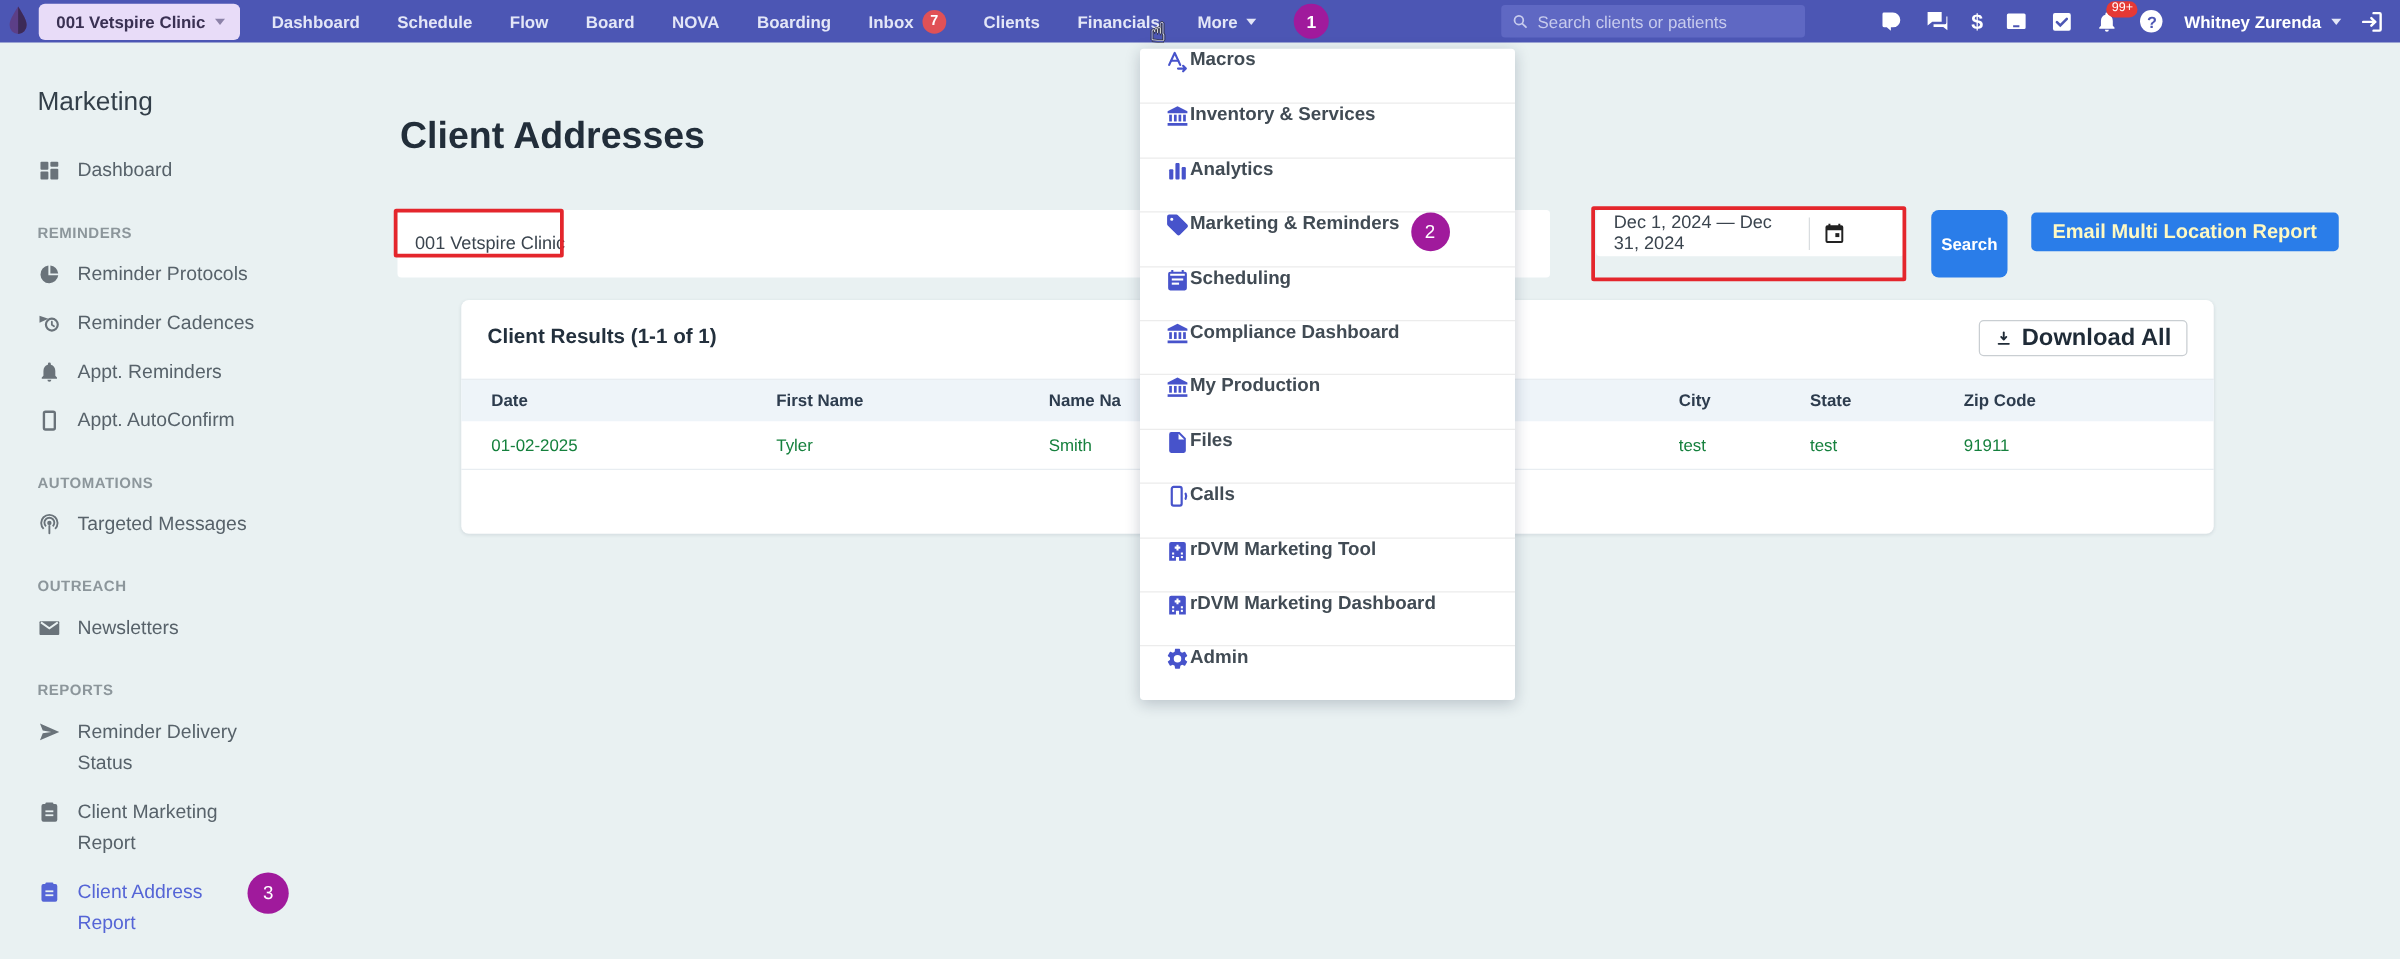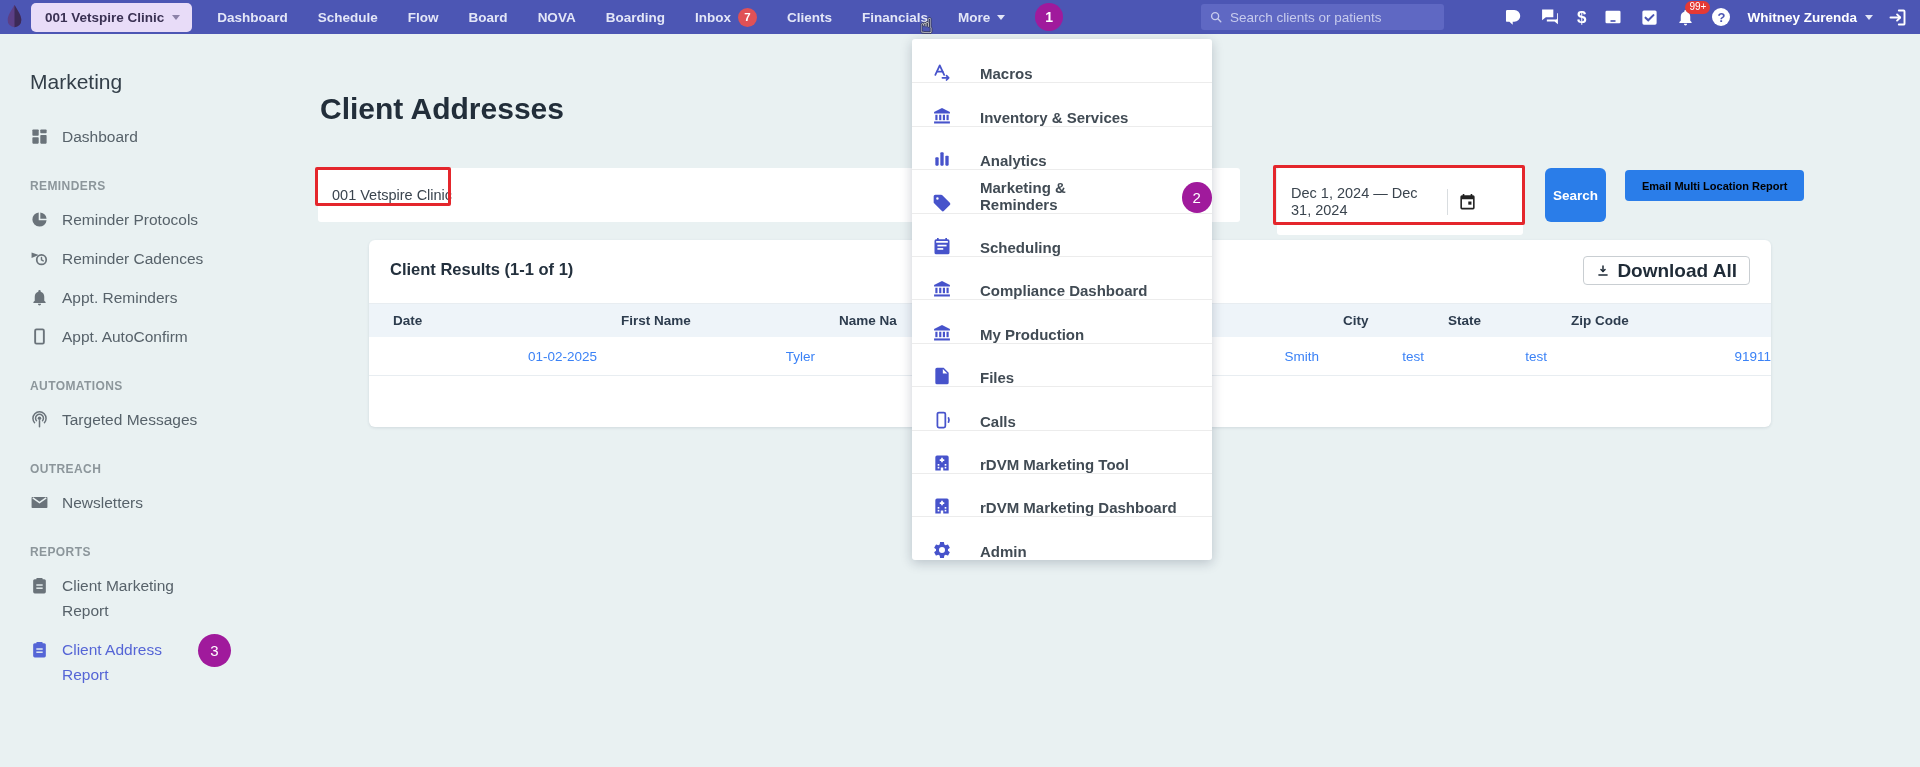--- a/index.html
+++ b/index.html
@@ -76,33 +76,33 @@
 
   
   .main { position:absolute; left:300px; top:34px; right:0; bottom:0; }
   .page-title { position:absolute; left:20px; top:58px; font-size:30px; font-weight:700; color:#222e3a; }
   .filter-row { position:absolute; left:18px; top:134px; display:flex; align-items:flex-start; }
   .clinic-input {
     width:922px; height:54px; background:#fff; border-radius:3px;
     display:flex; align-items:center; padding-left:14px; font-size:14.5px; color:#3a444e;
   }
   .date-input {
-    width:246px; height:67px; background:#fff; border-radius:3px; margin-left:37px;
+    width:246px; height:37px; background:#fff; border-radius:3px; margin-left:37px;
     display:flex; align-items:center; padding:0 10px 0 14px; font-size:14.5px; color:#3a444e;
   }
   .date-text { width:150px; line-height:17px; }
   .date-sep { width:1px; height:26px; background:#d9dde0; margin:0 10px 0 6px; }
   .cal-icon { color:#222; }
   .btn-search {
     width:61px; height:54px; margin-left:22px; background:#2a7de9; border:none; border-radius:6px;
     color:#fff; font-size:13.5px; font-weight:700; font-family:"Liberation Sans",sans-serif; cursor:pointer;
   }
   .btn-email {
     height:31px; margin-left:19px; margin-top:2px; background:#2a7de9; border:none; border-radius:4px;
-    color:#000000; font-size:11px; font-weight:700; font-family:"Liberation Sans",sans-serif; padding:0 17px; cursor:pointer;
+    color:#fef9c3; font-size:16px; font-weight:700; font-family:"Liberation Sans",sans-serif; padding:0 17px; cursor:pointer;
   }
 
   
   .card {
     position:absolute; left:69px; top:206px; width:1402px; height:187px;
     background:#fff; border-radius:6px; box-shadow:0 1px 3px rgba(40,60,80,.12);
   }
   .card-head { position:relative; height:63px; }
   .card-title { position:absolute; left:21px; top:20px; font-size:16.5px; font-weight:700; color:#23303d; }
   .btn-download {
@@ -112,29 +112,29 @@
     font-size:19px; font-weight:700; color:#1f2b37; font-family:"Liberation Sans",sans-serif; cursor:pointer;
   }
   .btn-download .dlic { color:#1f2b37; }
   .tbl-head, .tbl-row {
     display:grid; grid-template-columns:228px 218px 504px 105px 123px 1fr;
     align-items:center;
   }
   .tbl-head { height:34px; background:#eef4f9; border-top:1px solid #e8edf1; }
   .tbl-head > div { font-size:13.5px; font-weight:700; color:#2d3c4e; padding-left:24px; white-space:nowrap; overflow:hidden; }
   .tbl-row { height:39px; border-bottom:1px solid #e8edf1; }
-  .tbl-row > div { font-size:13.5px; color:#3b82f6; padding-left:24px;text-align:right; }
+  .tbl-row > div { font-size:13.5px; color:#15803d; padding-left:24px; }
 
   
   .dropdown {
     position:absolute; left:912px; top:39px; width:300px; background:#fff;
     border-radius:3px; box-shadow:0 3px 12px rgba(20,30,60,.22); z-index:50;
   }
   .menu-item {
-    height:43.4px; display:flex; align-items:flex-end; gap:28px; padding-left:20px;
+    height:43.4px; display:flex; align-items:flex-start; gap:0; padding-left:20px;
     font-size:15px; font-weight:700; color:#414b54; cursor:pointer;
   }
   .menu-item + .menu-item { border-top:1px solid #ececec; }
   .menu-item .micon { color:#4753cb; flex:0 0 20px; }
   .menu-badge {
     width:31px; height:31px; border-radius:50%; background:#a01a9c; color:#fff;
     font-size:15px; font-weight:400; display:flex; align-items:center; justify-content:center; margin-left:9px;
   }
 
   
@@ -308,20 +308,28 @@
     <span class="sicon">
       <svg width="19" height="19" viewBox="0 0 24 24" fill="currentColor">
           <path d="M3 5h18a1 1 0 0 1 1 1v12a1 1 0 0 1-1 1H3a1 1 0 0 1-1-1V6a1 1 0 0 1 1-1z"></path>
           <path d="M3.5 6.2l8.5 6 8.5-6" fill="none" stroke="#e9f1f2" stroke-width="1.9"></path>
         </svg>
     </span>
     <span class="slabel">Newsletters</span>
   </div>
 
   <div class="side-sec">REPORTS</div>
+  <div class="side-item">
+    <span class="sicon">
+      <svg width="19" height="19" viewBox="0 0 24 24" fill="currentColor">
+          <path d="M2.5 20.5L22 12 2.5 3.5l2.8 7L14 12l-8.7 1.5z"></path>
+        </svg>
+    </span>
+    <span class="slabel">Reminder Delivery Status</span>
+  </div>
   <div class="side-item">
     <span class="sicon">
       <svg width="19" height="19" viewBox="0 0 24 24" fill="currentColor">
           <path d="M6 4h12a2 2 0 0 1 2 2v14a2 2 0 0 1-2 2H6a2 2 0 0 1-2-2V6a2 2 0 0 1 2-2z"></path>
           <rect x="8" y="2.5" width="8" height="4" rx="1"></rect>
           <rect fill="#e9f1f2" x="8" y="10.5" width="8" height="1.8"></rect>
           <rect fill="#e9f1f2" x="8" y="14.5" width="8" height="1.8"></rect>
         </svg>
     </span>
     <span class="slabel">Client Marketing Report</span>

